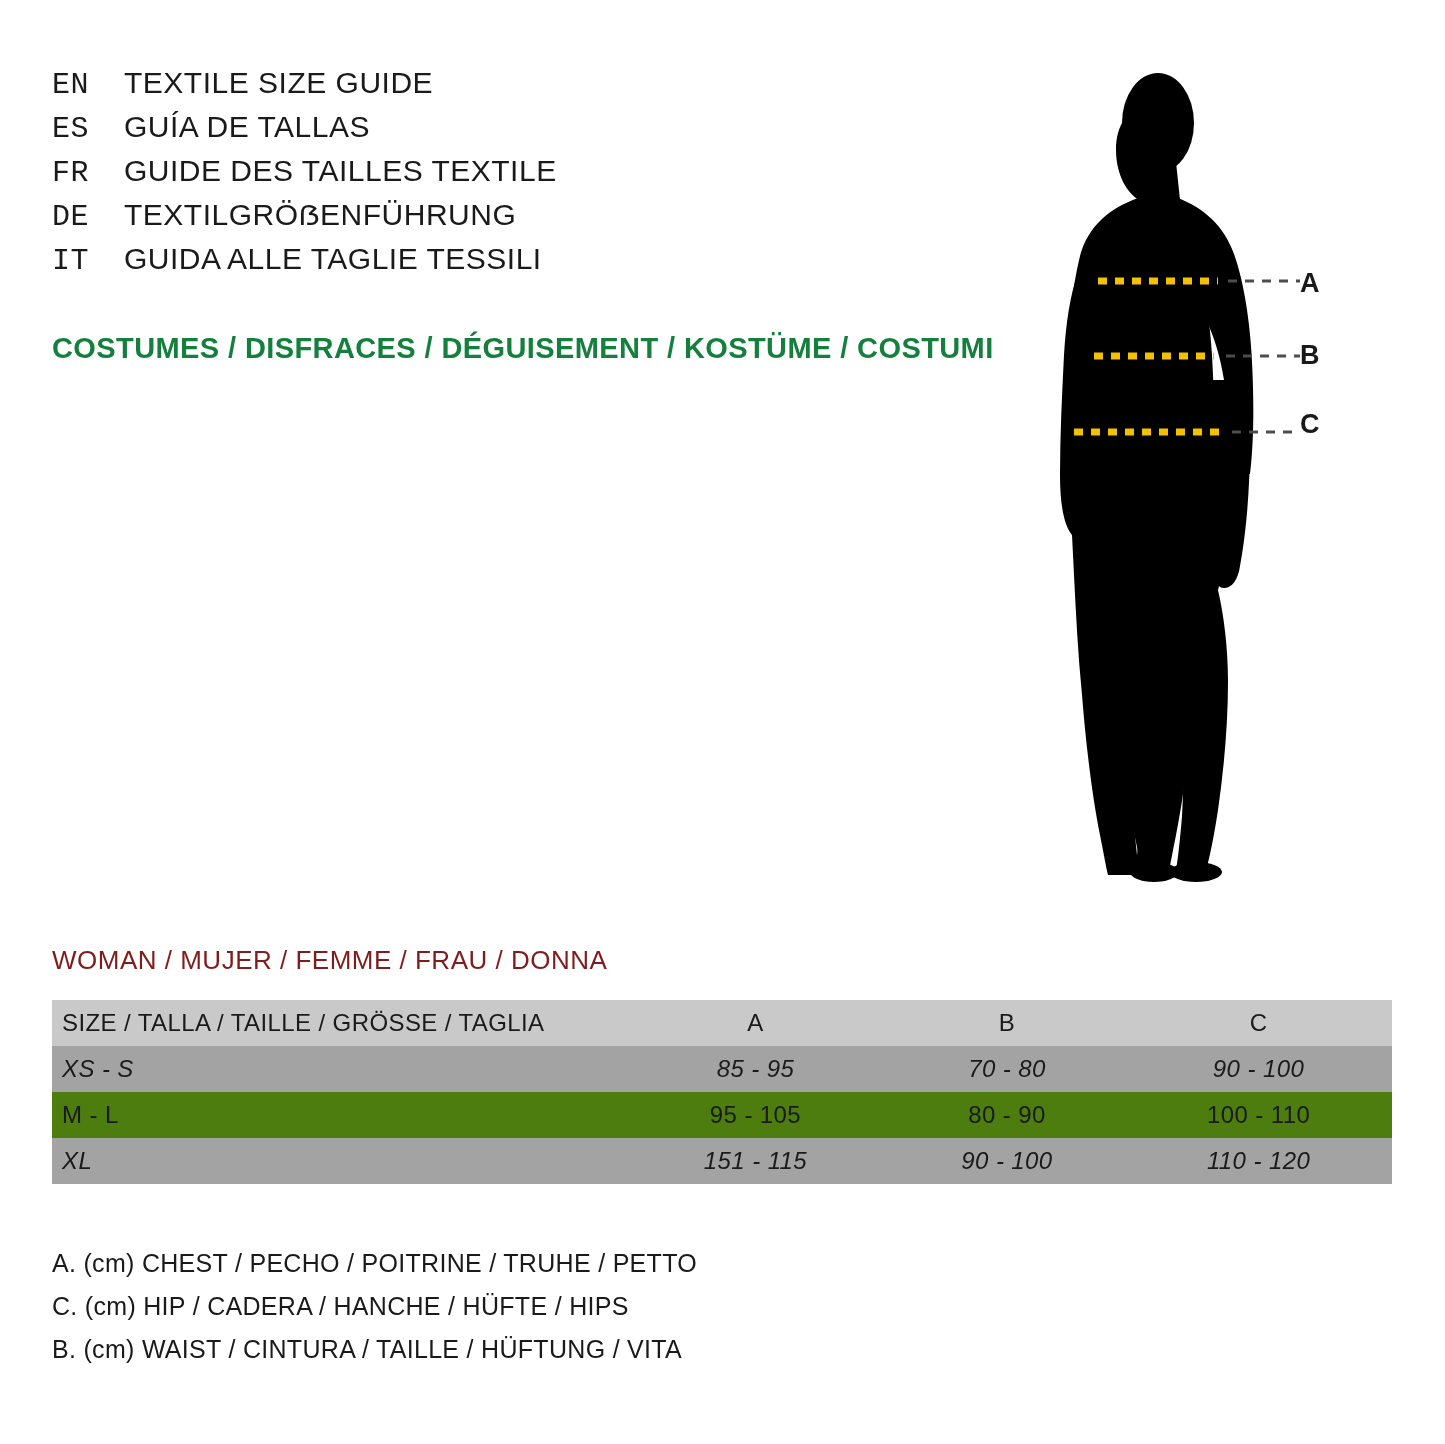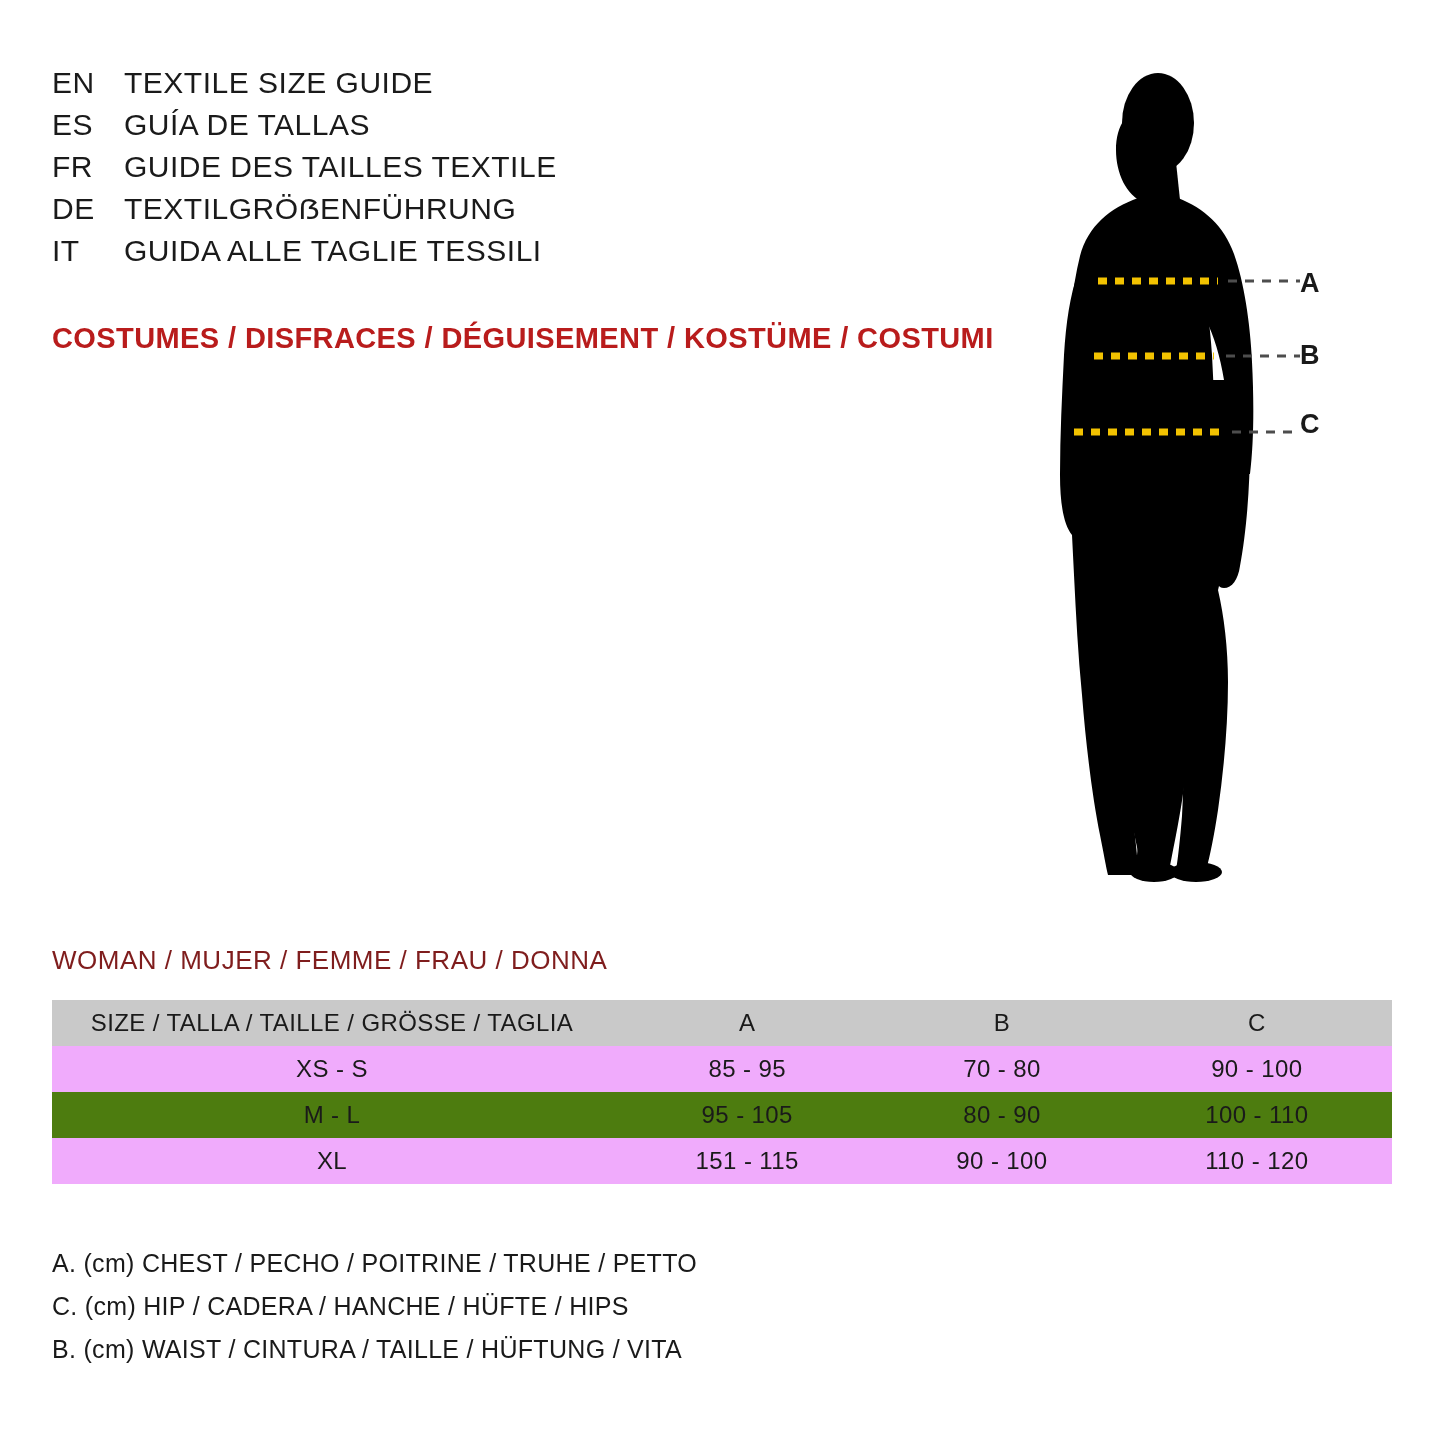--- a/index.html
+++ b/index.html
@@ -27,32 +27,33 @@
     display: flex;
     align-items: baseline;
     font-size: 30px;
     letter-spacing: 0.5px;
     line-height: 42px;
     color: #1a1a1a;
   }
   .lang-code {
     width: 72px;
     flex: 0 0 72px;
+    font-family: Liberation Mono, monospace;
   }
   .lang-text {
     flex: 1 1 auto;
   }
   .subtitle {
     position: absolute;
     left: 52px;
-    top: 322px;
+    top: 332px;
     font-size: 29px;
     font-weight: bold;
     letter-spacing: 0.4px;
-    color: #b91c1c;
+    color: #15803d;
     white-space: nowrap;
   }
 
   
   .figure-wrap {
     position: absolute;
     left: 1020px;
     top: 55px;
     width: 380px;
     height: 830px;
@@ -92,28 +93,30 @@
   }
   .size-table th,
   .size-table td {
     padding: 9px 0 9px 0;
     font-weight: normal;
     text-align: center;
     letter-spacing: 0.4px;
   }
   .size-table th.first,
   .size-table td.first {
-    text-align: center;
+    text-align: left;
+    padding-left: 10px;
     width: 560px;
   }
   .size-table thead tr {
     background: #c9c9c9;
   }
   .size-table tbody tr.odd {
-    background: #f0abfc;
+    background: #a3a3a3;
+    font-style: italic;
   }
   .size-table tbody tr.even {
     background: #4d7c0f;
   }
 
   
   .legend {
     position: absolute;
     left: 52px;
     top: 1242px;

